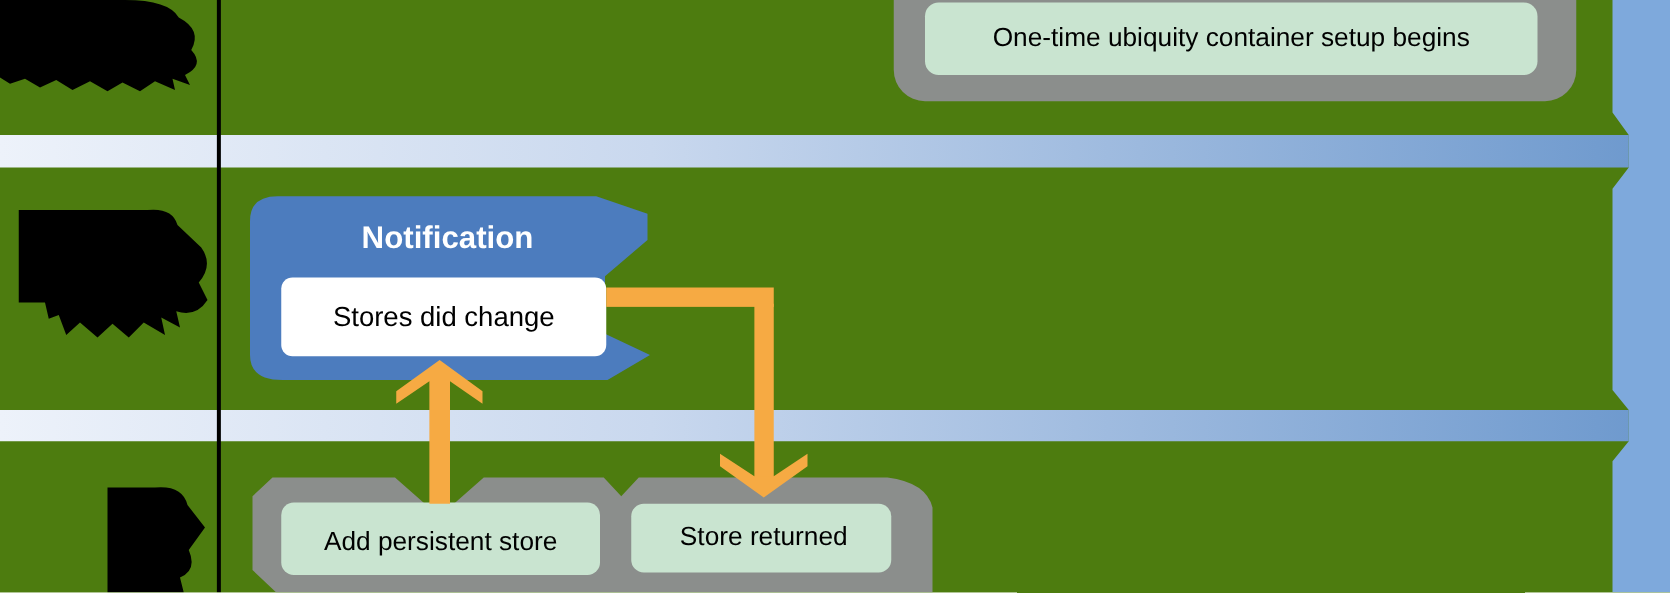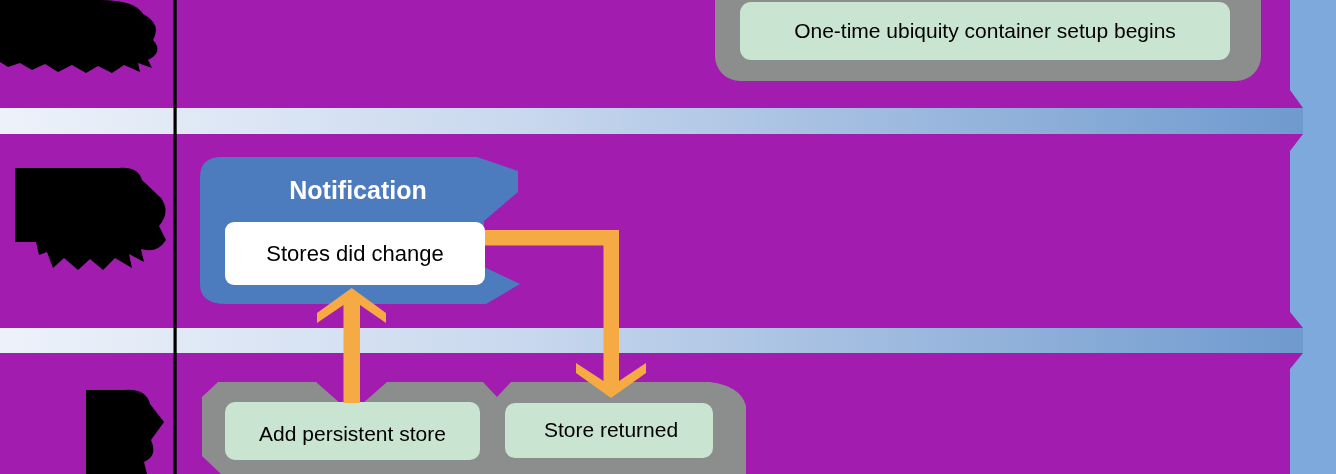--- a/index.html
+++ b/index.html
@@ -1,21 +1,21 @@
 <!DOCTYPE html>
 <html><head>
 <meta charset="utf-8">
 <style>
   html, body { margin: 0; padding: 0; background: #ffffff; }
   .stage {
     position: relative;
     width: 1336px;
     height: 474px;
     overflow: hidden;
-    background: #a21caf;
+    background: #4d7c0f;
     font-family: "Liberation Sans", "DejaVu Sans", sans-serif;
   }
   .scene-svg {
     position: absolute;
     left: 0; top: 0;
     width: 1336px; height: 474px;
     display: block;
   }
   .lbl {
     position: absolute;

